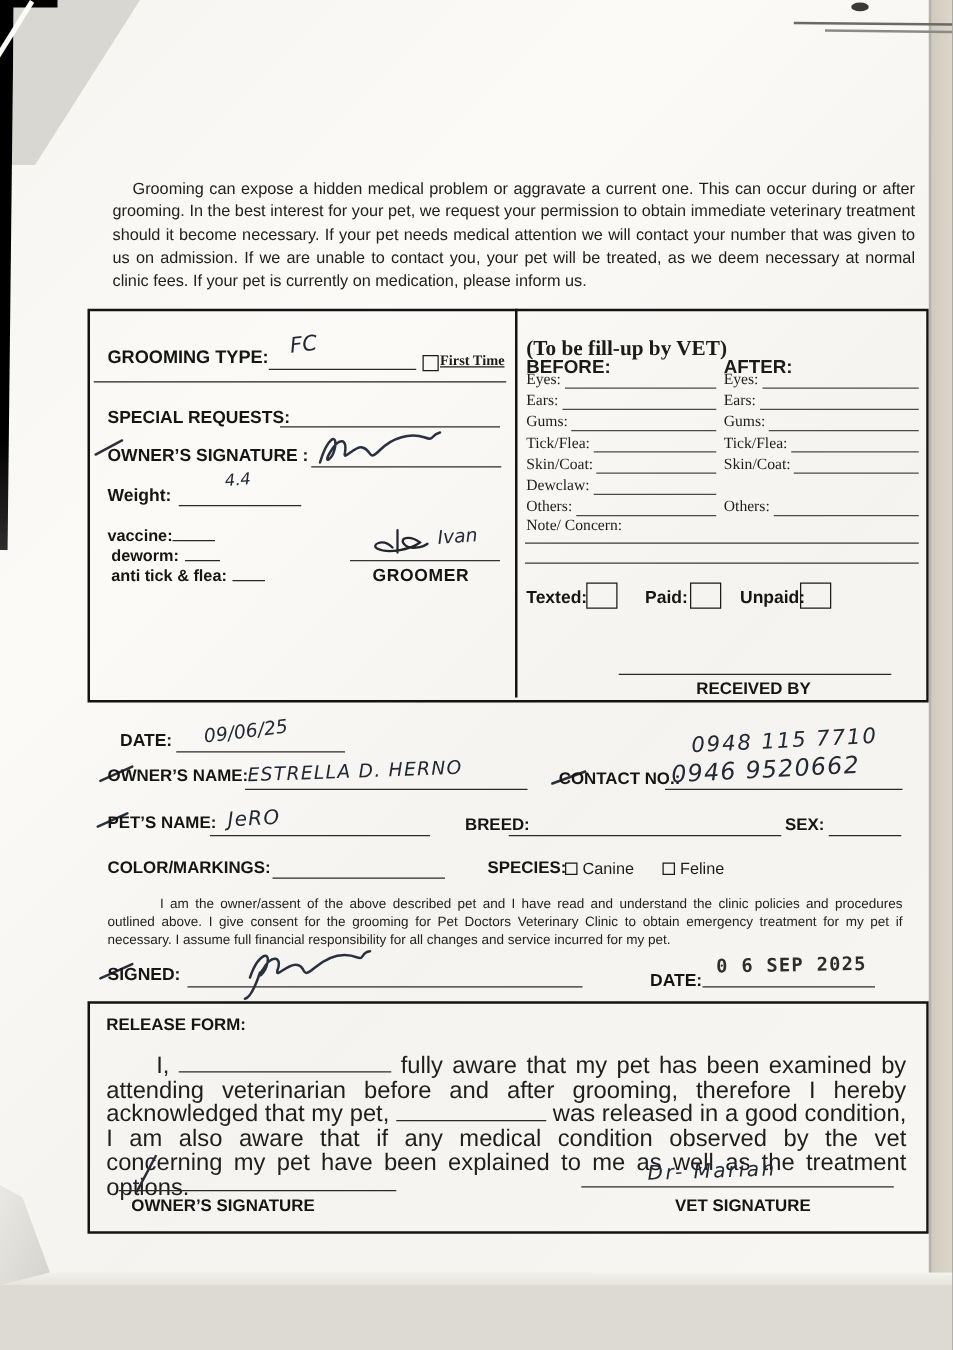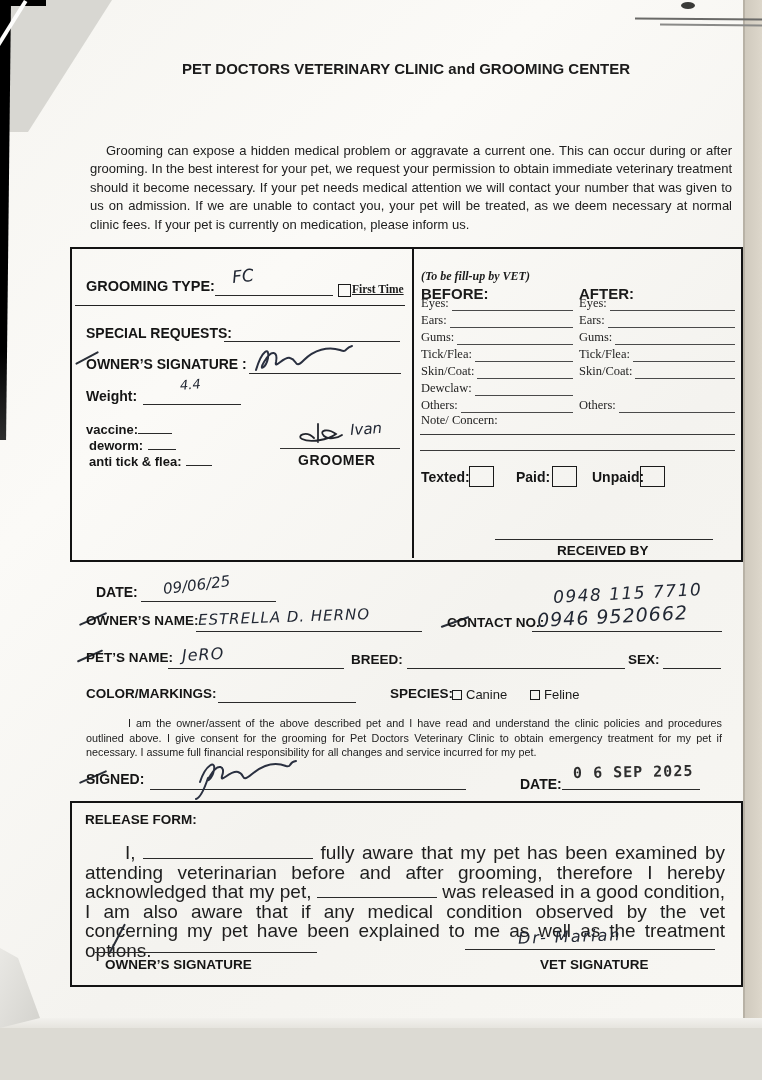--- a/index.html
+++ b/index.html
@@ -19,21 +19,20 @@
   .checkbox{position:absolute;border:1.6px solid #1a1a1a;background:transparent;}
   .pen{position:absolute;background:#2a2f38;height:1.8px;border-radius:2px;}
   .stamp{font-family:"DejaVu Sans Mono",monospace;font-weight:bold;color:#2e2e2e;letter-spacing:1px;}
   .scanbg{background:#d8d7d2;}
 </style>
 </head>
 <body>
 
 <div id="page">
 
-  <div class="abs" style="left:70px;right:20px;top:60px;text-align:center;font-weight:bold;font-size:15px;">PET DOCTORS VETERINARY CLINIC and GROOMING CENTER</div>
 
   <div class="abs" style="left:90px;width:642px;top:142px;font-size:13px;line-height:18.4px;text-align:justify;text-indent:16px;color:#202020;">Grooming can expose a hidden medical problem or aggravate a current one. This can occur during or after grooming. In the best interest for your pet, we request your permission to obtain immediate veterinary treatment should it become necessary. If your pet needs medical attention we will contact your number that was given to us on admission. If we are unable to contact you, your pet will be treated, as we deem necessary at normal clinic fees. If your pet is currently on medication, please inform us.</div>
 
   <div class="abs" style="left:70px;top:247px;width:669px;height:311px;border:2.6px solid #131313;"></div>
   <div class="abs" style="left:412px;top:247px;width:2px;height:311px;background:#131313;"></div>
 
   <div class="abs biglbl" style="left:86px;top:278px;">GROOMING TYPE:</div>
   <div class="abs line" style="left:215px;top:278px;width:118px;height:17px;"></div>
   <div class="abs hand" style="left:232px;top:266px;font-size:17px;transform:rotate(-6deg);">FC</div>
   <div class="checkbox" style="left:338px;top:284px;width:11px;height:11px;"></div>
@@ -64,21 +63,21 @@
     <span class="lbl" style="font-size:13px;">anti tick &amp; flea:</span>&nbsp;<span class="fill" style="width:26px;height:12px;"></span>
   </div>
 
   <svg class="abs" style="left:288px;top:420px;" width="60" height="26" viewBox="0 0 60 26">
     <path d="M26 18 C 18 10, 8 16, 14 19 C 22 23, 40 20, 48 14 C 40 8, 30 10, 36 16 C 40 20, 50 18, 54 15 M30 4 L30 22" fill="none" stroke="#23262e" stroke-width="1.8" stroke-linecap="round"></path>
   </svg>
   <div class="abs hand" style="left:350px;top:420px;font-size:15px;transform:rotate(-4deg);">Ivan</div>
   <div class="abs" style="left:280px;top:448px;width:120px;border-top:1.3px solid #333;"></div>
   <div class="abs lbl" style="left:298px;top:452px;font-size:14px;letter-spacing:.5px;">GROOMER</div>
 
-  <div class="abs serif" style="left:421px;top:269px;font-weight:bold;font-style:italic;font-size:12px;">(To be fill-up by VET)</div>
+  <div class="abs serif" style="left:421px;top:269px;font-weight:bold;font-size:17px;">(To be fill-up by VET)</div>
   <div class="abs" style="left:421px;top:285px;font-weight:bold;font-size:15px;">BEFORE:</div>
   <div class="abs" style="left:579px;top:285px;font-weight:bold;font-size:15px;">AFTER:</div>
 
   <div class="mrow" style="left:421px;top:296px;width:152px;">
       <span class="mlab">Eyes:</span>
       <span class="mline"></span>
     </div>
   <div class="mrow" style="left:421px;top:313px;width:152px;">
       <span class="mlab">Ears:</span>
       <span class="mline"></span>
@@ -156,21 +155,21 @@
 
   <div class="pen" style="left:440px;top:621px;width:30px;transform:rotate(-20deg);"></div>
   <div class="abs lbl" style="left:447px;top:615px;">CONTACT NO.:</div>
   <div class="abs" style="left:532px;top:631px;width:190px;border-top:1.4px solid #2a2a2a;"></div>
   <div class="abs hand" style="left:537px;top:605px;font-size:19px;transform:rotate(-3deg);letter-spacing:1px;">0946 9520662</div>
 
   <div class="pen" style="left:76px;top:655px;width:28px;transform:rotate(-24deg);"></div>
   <div class="abs lbl" style="left:86px;top:650px;">PET’S NAME:</div>
   <div class="abs" style="left:168px;top:668px;width:176px;border-top:1.4px solid #2a2a2a;"></div>
   <div class="abs hand" style="left:182px;top:645px;font-size:16px;transform:rotate(-3deg);letter-spacing:1px;">JeRO</div>
-  <div class="abs lbl" style="left:351px;top:652px;">BREED:</div>
+  <div class="abs lbl" style="left:372px;top:652px;">BREED:</div>
   <div class="abs" style="left:407px;top:668px;width:218px;border-top:1.4px solid #2a2a2a;"></div>
   <div class="abs lbl" style="left:628px;top:652px;">SEX:</div>
   <div class="abs" style="left:663px;top:668px;width:58px;border-top:1.4px solid #2a2a2a;"></div>
 
   <div class="abs lbl" style="left:86px;top:686px;">COLOR/MARKINGS:</div>
   <div class="abs" style="left:218px;top:702px;width:138px;border-top:1.4px solid #2a2a2a;"></div>
   <div class="abs lbl" style="left:390px;top:686px;">SPECIES:</div>
   <div class="checkbox" style="left:452px;top:690px;width:8px;height:8px;border-width:1.2px;"></div>
   <div class="abs" style="left:466px;top:687px;font-size:13px;">Canine</div>
   <div class="checkbox" style="left:530px;top:690px;width:8px;height:8px;border-width:1.2px;"></div>

